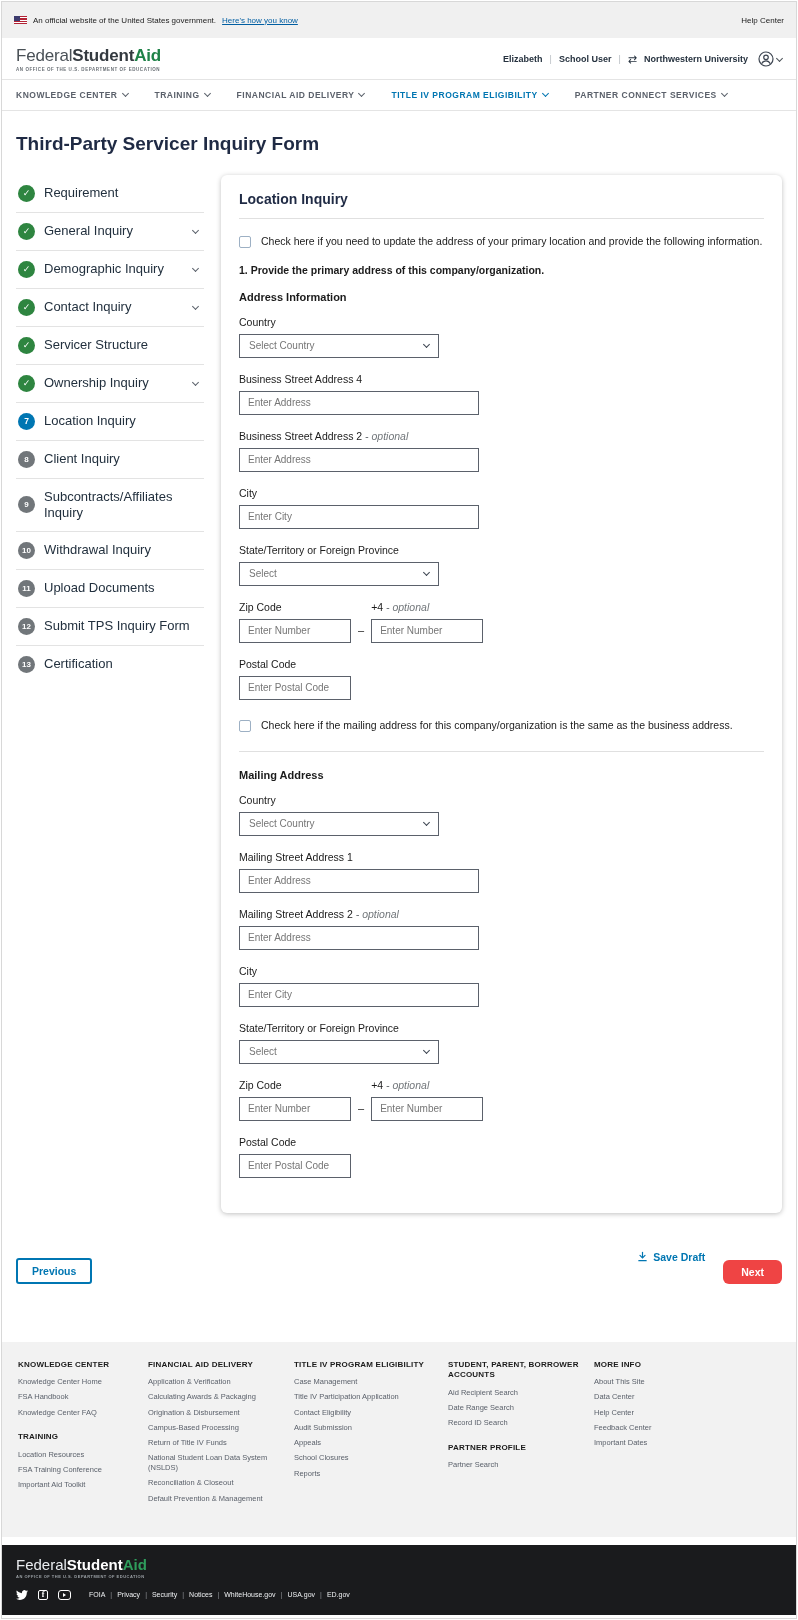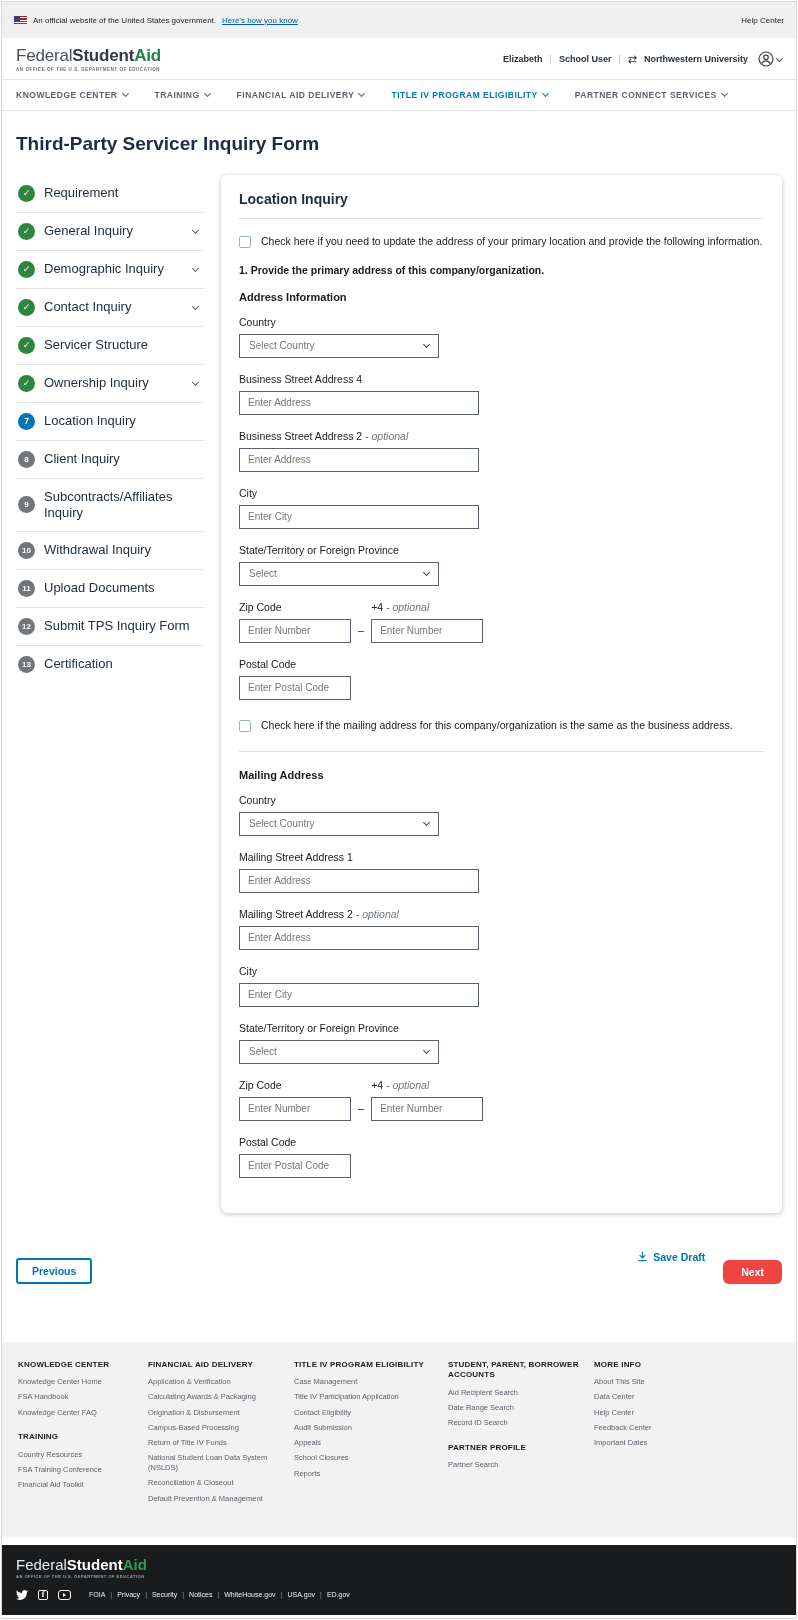--- a/index.html
+++ b/index.html
@@ -396,23 +396,23 @@
   <div class="footer">
     <div class="f-col">
       <div class="f-section">
         <div class="f-heading">KNOWLEDGE CENTER</div>
         <a class="f-link">Knowledge Center Home</a>
         <a class="f-link">FSA Handbook</a>
         <a class="f-link">Knowledge Center FAQ</a>
       </div>
       <div class="f-section">
         <div class="f-heading">TRAINING</div>
-        <a class="f-link">Country Resources</a>
+        <a class="f-link">Location Resources</a>
         <a class="f-link">FSA Training Conference</a>
-        <a class="f-link">Financial Aid Toolkit</a>
+        <a class="f-link">Important Aid Toolkit</a>
       </div>
     </div>
     <div class="f-col">
       <div class="f-section">
         <div class="f-heading">FINANCIAL AID DELIVERY</div>
         <a class="f-link">Application &amp; Verification</a>
         <a class="f-link">Calculating Awards &amp; Packaging</a>
         <a class="f-link">Origination &amp; Disbursement</a>
         <a class="f-link">Campus-Based Processing</a>
         <a class="f-link">Return of Title IV Funds</a>

